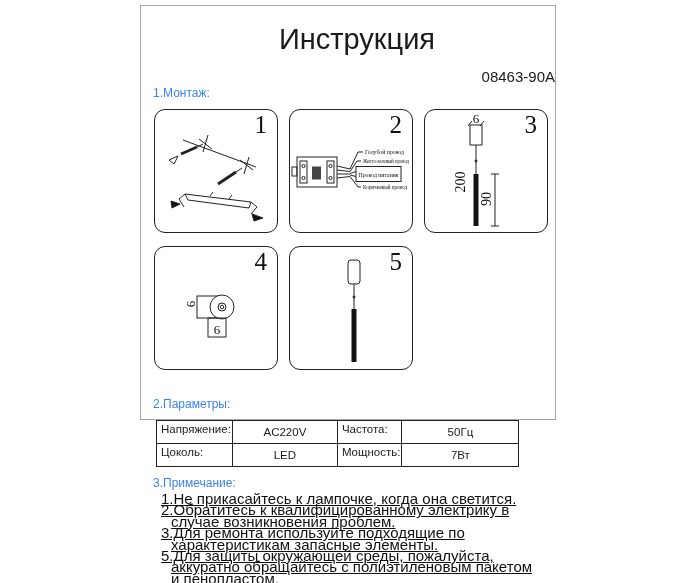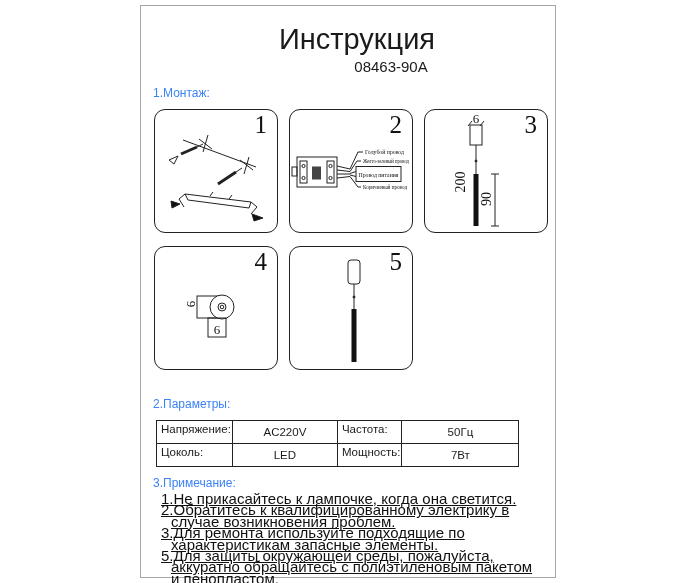--- a/index.html
+++ b/index.html
@@ -1,23 +1,23 @@
 <!DOCTYPE html>
 <html><head>
 <meta charset="utf-8">
 <style>
   * { margin:0; padding:0; box-sizing:border-box; }
   html,body { width:700px; height:583px; background:#ffffff; }
   body { font-family:"Liberation Sans", sans-serif; color:#1a1a1a; }
   .canvas { position:relative; width:700px; height:583px; background:#fff; overflow:hidden; }
-  .page { position:absolute; left:140px; top:5px; width:416px; height:573px;
+  .page { position:absolute; left:140px; top:5px; width:416px; height:415px;
           border:1px solid #a6a6a6; background:#fff; }
   .title { position:absolute; top:17px; left:0; width:100%; text-align:center;
            font-size:29px; text-indent:18px; }
-  .model { position:absolute; top:52px; left:0; width:100%; text-align:center;
+  .model { position:absolute; top:62px; left:0; width:100%; text-align:right;
            font-size:15px; text-indent:86px; }
   .sec-heading { position:absolute; font-size:12px; color:#3b82f6; }
   .h-montage { left:12px; top:80px; }
   .h-params  { left:12px; top:391px; }
   .h-notes   { left:12px; top:470px; }
   .panel { position:absolute; width:124px; height:124px; border:1.4px solid #222;
            border-radius:11px; background:#fff; }
   .p1 { left:13px;  top:103px; }
   .p2 { left:148px; top:103px; }
   .p3 { left:283px; top:103px; }

